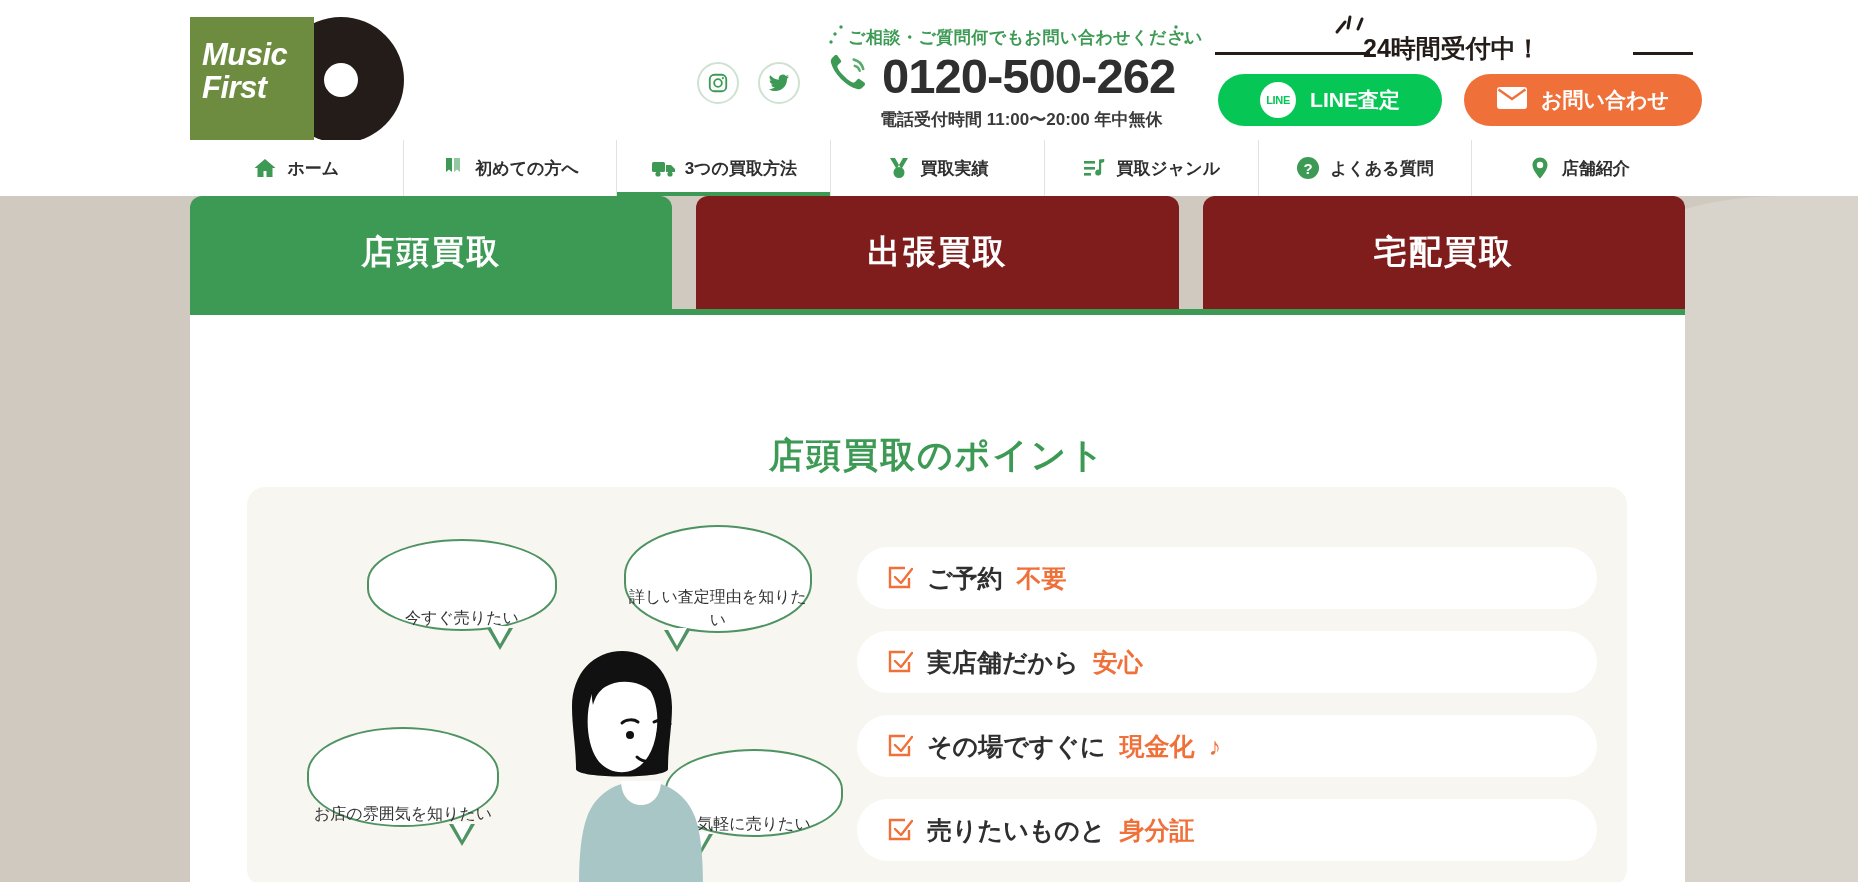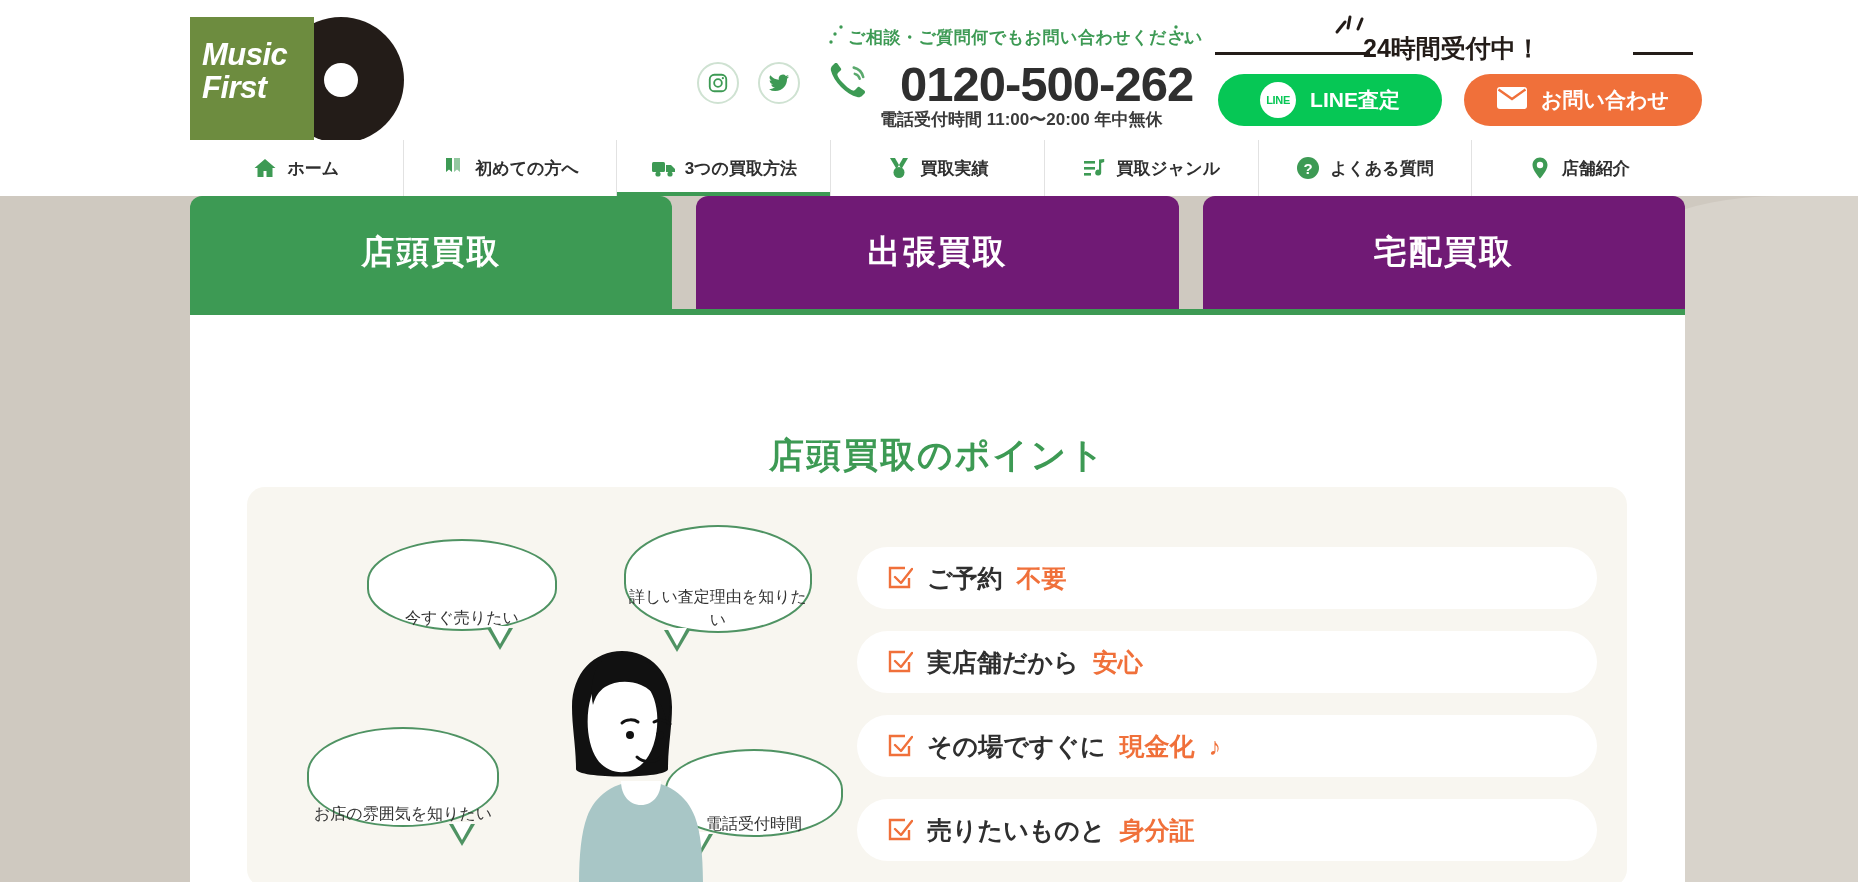--- a/index.html
+++ b/index.html
@@ -65,21 +65,21 @@
     font-size: 17px; font-weight: 700; color: #3d9a54; letter-spacing: 0.5px;
     white-space: nowrap;
   }
   .tagline-dots-l, .tagline-dots-r {
     position: absolute; top: 24px; width: 16px; height: 26px;
   }
   .tagline-dots-l { left: 829px; }
   .tagline-dots-r { left: 1172px; }
   .phone-row {
     position: absolute; left: 828px; top: 52px;
-    display: flex; align-items: center; gap: 28px; margin-top: 8px;
+    display: flex; align-items: center; gap: 10px;
   }
   .phone-num {
     font-size: 49px; font-weight: 800; color: #2f2f2f; letter-spacing: -1px;
     white-space: nowrap; line-height: 1;
   }
   .phone-hours {
     position: absolute; left: 880px; top: 108px;
     font-size: 17px; font-weight: 600; color: #3a3a3a; white-space: nowrap;
   }
 
@@ -126,21 +126,21 @@
 
   
   .tabs {
     position: absolute; left: 190px; top: 196px; width: 1495px; height: 113px;
     display: flex; gap: 24px; z-index: 3;
   }
   .tab {
     flex: 1; border-radius: 12px 12px 0 0;
     display: flex; align-items: center; justify-content: center;
     font-size: 33px; font-weight: 800; color: #ffffff; letter-spacing: 2px;
-    background: #701a75;
+    background: #7f1d1d;
   }
   .tab.active { background: #3d9a54; }
   .tab-underline {
     position: absolute; left: 190px; top: 309px; width: 1495px; height: 6px;
     background: #3d9a54; z-index: 4;
   }
 
   
   .content {
     position: absolute; left: 190px; top: 315px; width: 1495px; height: 567px;
@@ -402,21 +402,21 @@
       </div>
 
       <div class="bubble b3">
         <span>お店の雰囲気を知りたい</span>
         <span class="bubble-tail" style="left:140px; bottom:-21px;">
             <i></i>
           </span>
       </div>
 
       <div class="bubble b4">
-        <span>電話受付時間</span>
+        <span>気軽に売りたい</span>
         <span class="bubble-tail" style="left:20px; bottom:-21px;">
             <i></i>
           </span>
       </div>
 
       <div class="person">
         <svg width="200" height="270" viewBox="0 0 200 270">
           <path d="M55 90c0-34 22-56 50-56s50 22 50 56c0 20-4 40-4 62 0 10-92 10-92 0 0-22-4-42-4-62z" fill="#111"></path>
           <path d="M96 52c24 0 42 18 44 44 2 24-6 48-22 56-14 7-30 2-38-10-10-15-12-42-6-62 5-18 12-28 22-28z" fill="#fff"></path>
           <path d="M90 40c22-6 48 2 58 24 6 14 6 30 2 44-3-20-12-34-26-40-12-5-26-4-36 2-6 4-10 10-12 18-4-22 2-42 14-48z" fill="#111"></path>

